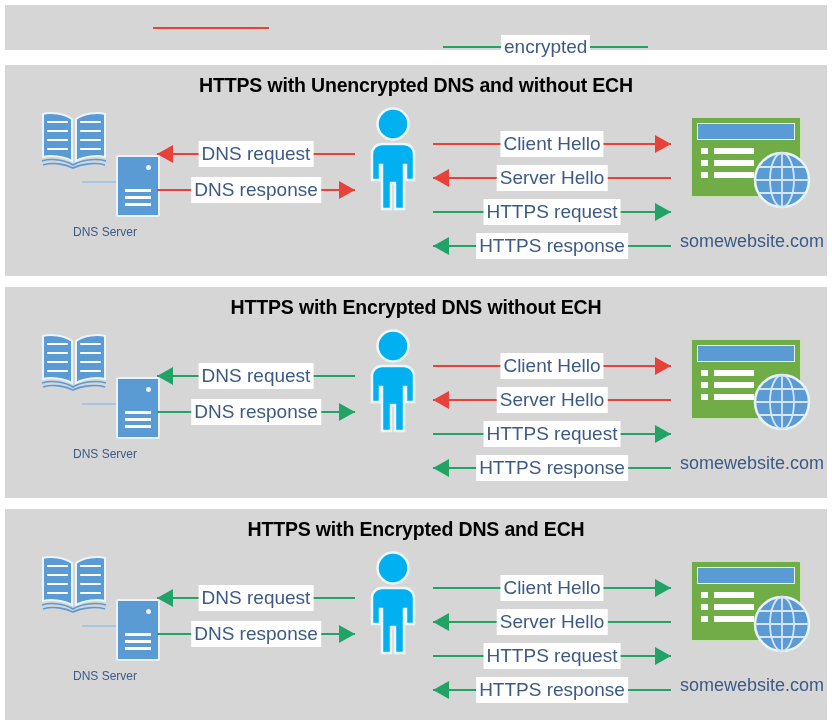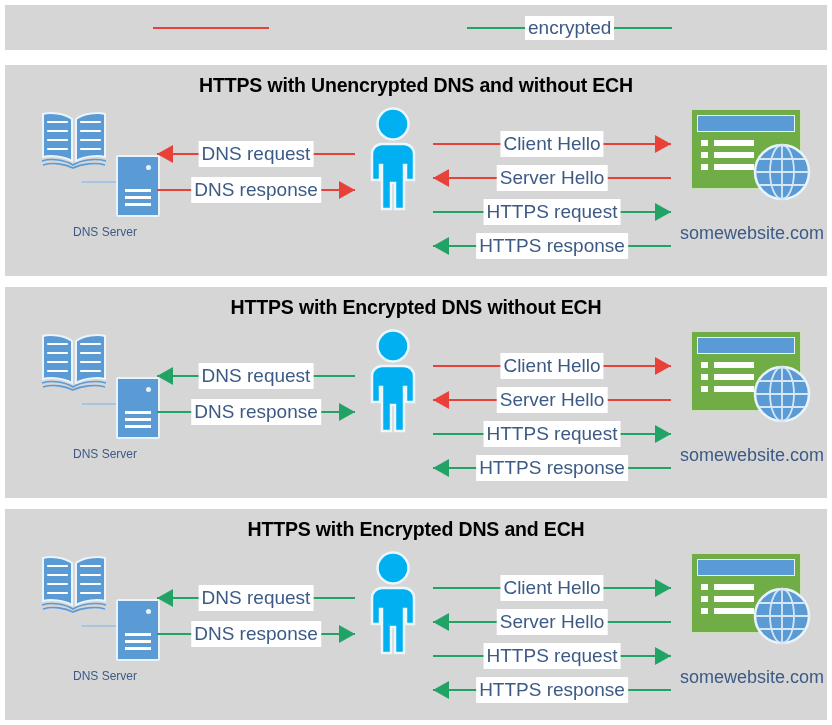--- a/index.html
+++ b/index.html
@@ -20,21 +20,21 @@
 
   
   .legend-item{position:absolute;top:0;height:45px;display:flex;align-items:center;}
   .legend-line{height:0;border-top:2px solid;width:58px;}
   .legend-label{
     background:#ffffff;color:#3c5a85;
     font-size:19px;line-height:22px;
     padding:1px 3px;white-space:nowrap;
   }
   #legend-unencrypted{left:148px;}
-  #legend-encrypted{left:462px;}
+  #legend-encrypted{left:438px;margin-top:19px;}
 
   
   .panel-title{
     position:absolute;top:8px;left:0;width:822px;
     text-align:center;
     font-family:"Liberation Sans", sans-serif;
     font-weight:bold;font-size:21px;color:#000;
     letter-spacing:-0.2px;
     transform:scaleX(0.93);
   }
@@ -61,21 +61,21 @@
   }
   .dns-caption{
     position:absolute;left:0;top:118px;width:150px;text-align:center;
     color:#3c5a85;font-size:12px;white-space:nowrap;
   }
 
   
   .person{position:absolute;left:355px;top:42px;width:66px;height:104px;}
 
   
-  .site-group{position:absolute;left:672px;top:40px;width:150px;height:150px;}
+  .site-group{position:absolute;left:672px;top:48px;width:150px;height:150px;}
   .browser{
     position:absolute;left:14px;top:4px;width:108px;height:78px;
     background:#70ad47;border:1px solid #c9e0b4;
   }
   .browser .titlebar{
     position:absolute;left:5px;top:5px;width:96px;height:15px;
     background:#5b9bd5;border:1px solid #e8f0f8;
   }
   .browser .li{position:absolute;left:9px;width:7px;height:6px;background:#fff;}
   .browser .lt{position:absolute;left:22px;width:40px;height:6px;background:#fff;}

